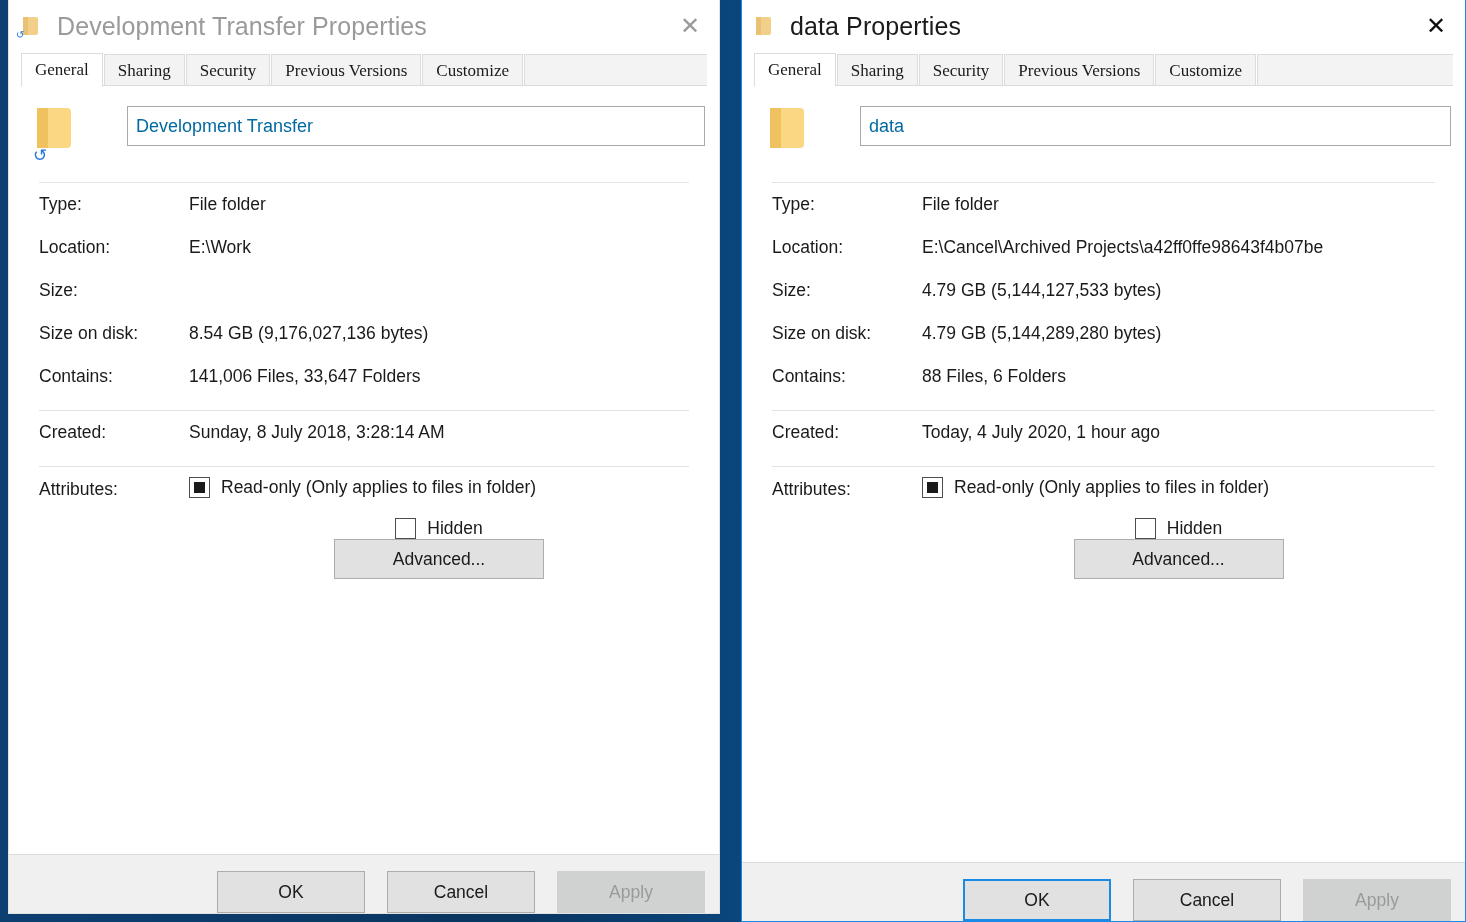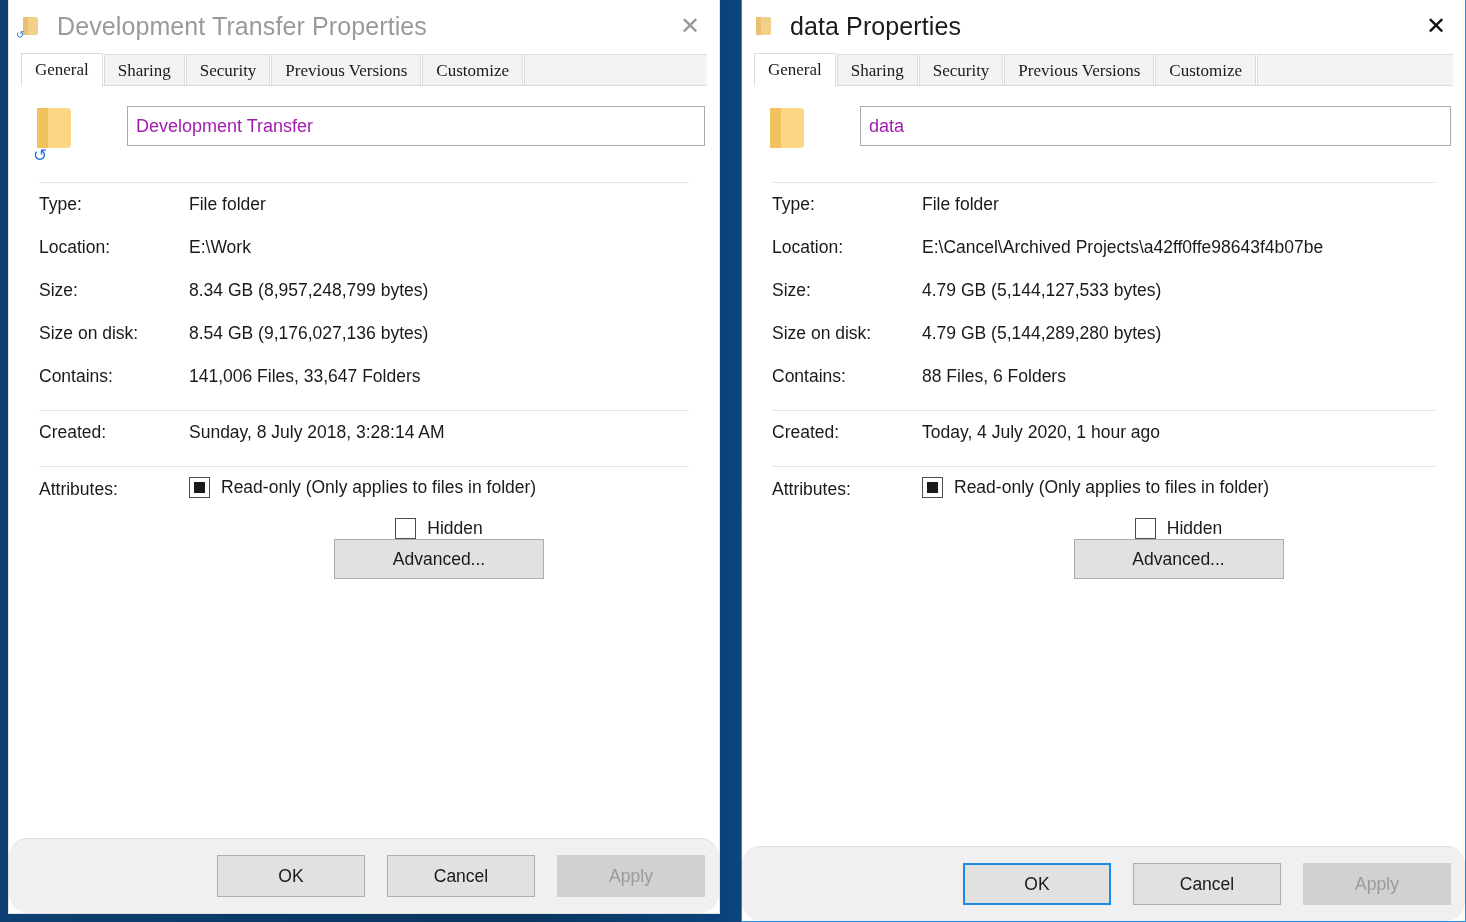--- a/index.html
+++ b/index.html
@@ -125,21 +125,21 @@
     display:flex;align-items:flex-start;
     padding-top:20px;padding-bottom:0px;
   }
   .name-ico{
     width:52px;height:52px;position:relative;flex:0 0 52px;margin-left:14px;margin-top:2px;
   }
   .name-input{
     margin-left:38px;flex:1 1 auto;height:40px;
     border:1px solid #a9a9a9;
     background:#fff;
-    font-size:18px;color:#a21caf;
+    font-size:18px;color:#0369a1;
     padding:0 8px;box-sizing:border-box;
     font-family:"Liberation Sans",sans-serif;
     outline:none;
   }
 
   .sep{height:1px;background:#e3e3e3;margin:0 16px;}
   #win-left .sep{margin:0 16px 0 16px;}
 
   .rows{padding:0 16px;}
   .row{
@@ -172,23 +172,22 @@
     display:flex;align-items:center;justify-content:center;
     cursor:default;box-sizing:border-box;
   }
   .btn-advanced{width:210px;height:40px;}
 
   
   .footer{
     flex:0 0 auto;background:#f0f0f0;
     border-top:1px solid #dcdcdc;
     display:flex;align-items:center;justify-content:flex-end;
-    padding:16px 14px 16px 0;
+    padding:16px 14px 0 0;
     gap:22px;
-    border-radius:19px;
   }
   .btn-footer{width:148px;height:42px;}
   .btn-footer.focused{border:2px solid #1a8ae5;}
   .btn-footer.disabled{color:#9a9a9a;background:#cfd2d1;border-color:#cfd2d1;}
 
   .panel-fill{flex:1 1 auto;}
 </style>
 </head>
 <body>
 
@@ -232,21 +231,20 @@
       <div class="row">
         <div class="lbl">Type:</div>
         <div class="val">File folder</div>
       </div>
       <div class="row">
         <div class="lbl">Location:</div>
         <div class="val">E:\Work</div>
       </div>
       <div class="row">
         <div class="lbl">Size:</div>
-        <div class="val">8.34 GB (8,957,248,799 bytes)</div>
       </div>
       <div class="row">
         <div class="lbl">Size on disk:</div>
         <div class="val">8.54 GB (9,176,027,136 bytes)</div>
       </div>
       <div class="row">
         <div class="lbl">Contains:</div>
         <div class="val">141,006 Files, 33,647 Folders</div>
       </div>
     </div>

